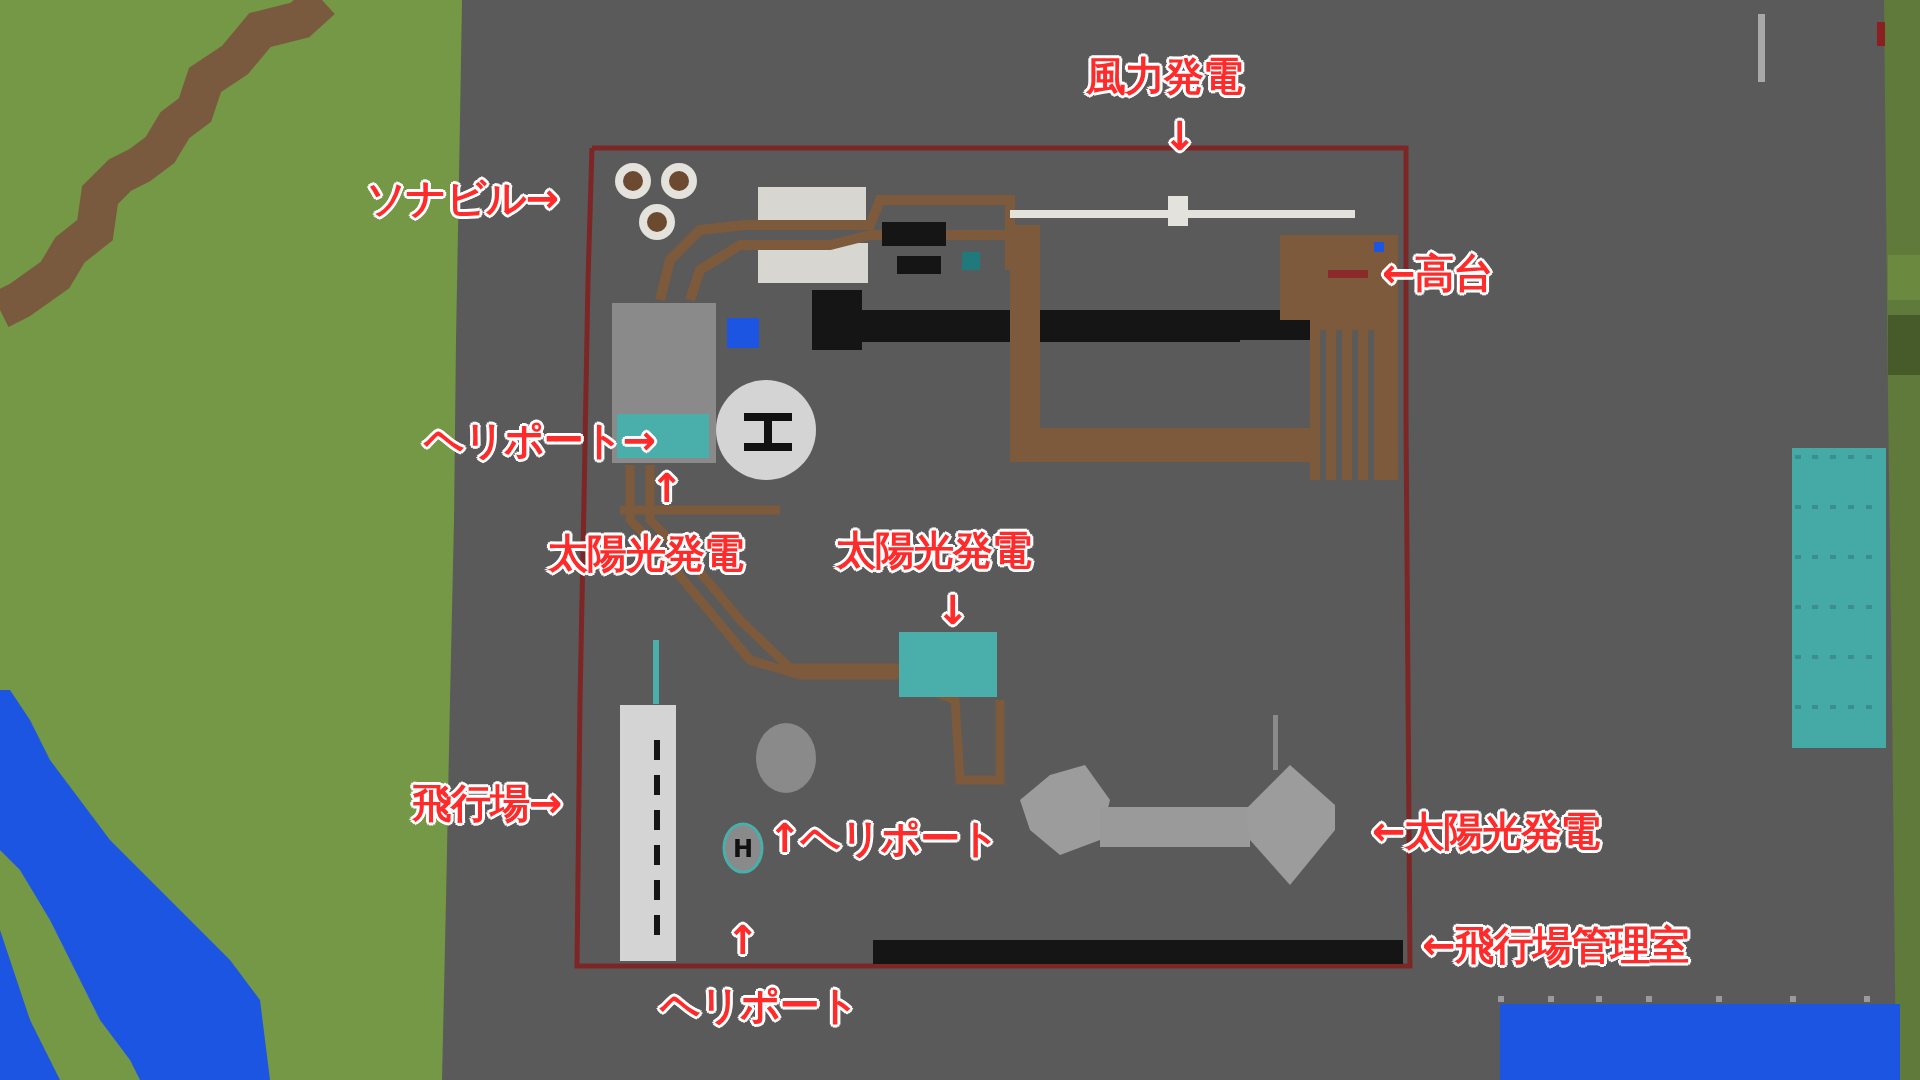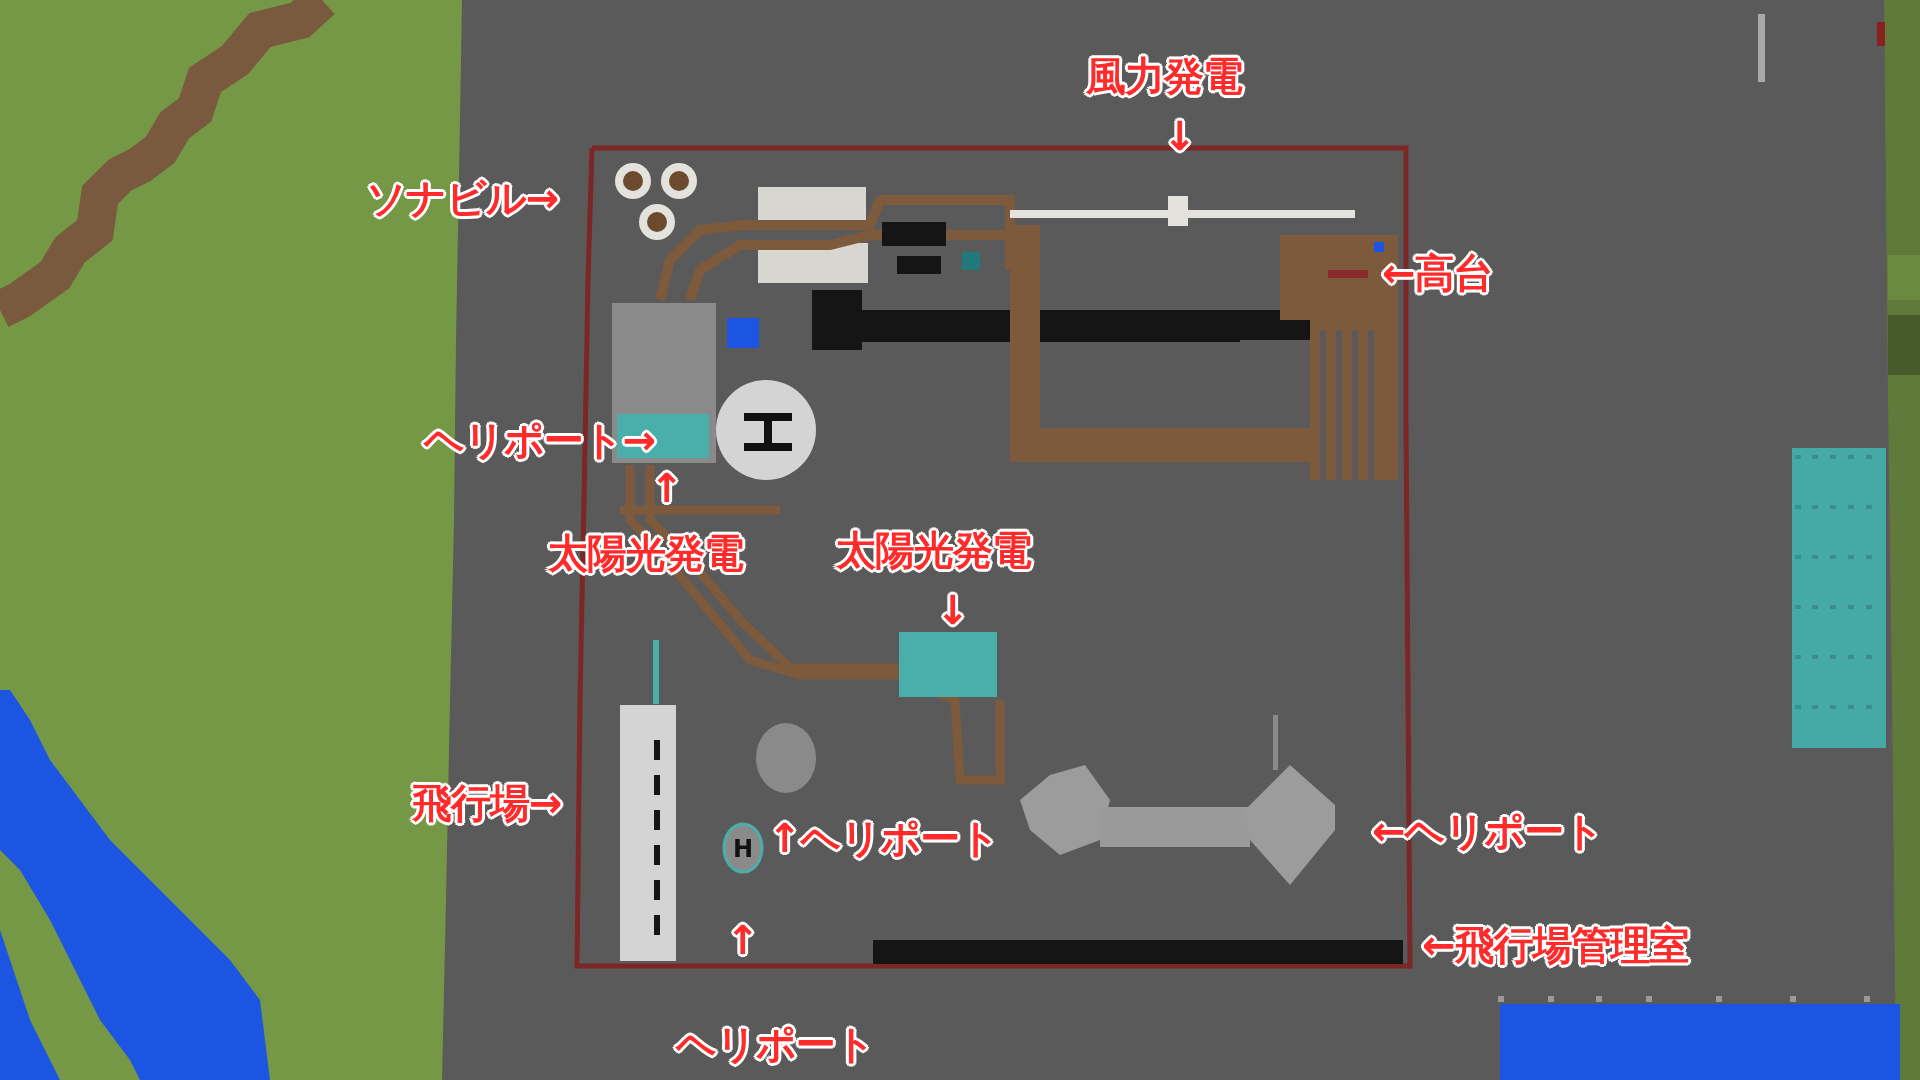--- a/index.html
+++ b/index.html
@@ -177,18 +177,18 @@
 <div class="label" style="left:650px;top:468px;">↑</div>
 <div class="label" style="left:548px;top:533px;">太陽光発電</div>
 
 <div class="label" style="left:836px;top:530px;">太陽光発電</div>
 <div class="label" style="left:936px;top:590px;">↓</div>
 
 <div class="label" style="left:388px;top:783px;margin-left:24px;">飛行場→</div>
 
 <div class="label" style="left:768px;top:818px;">↑ヘリポート</div>
 
-<div class="label" style="left:1372px;top:811px;">←ヘリポート</div>
+<div class="label" style="left:1372px;top:811px;">←太陽光発電</div>
 
 <div class="label" style="left:1422px;top:925px;">←飛行場管理室</div>
 
 <div class="label" style="left:726px;top:920px;">↑</div>
-<div class="label" style="left:676px;top:985px;margin-top:39px;">ヘリポート</div>
+<div class="label" style="left:660px;top:985px;">ヘリポート</div>
 
 </body></html>

